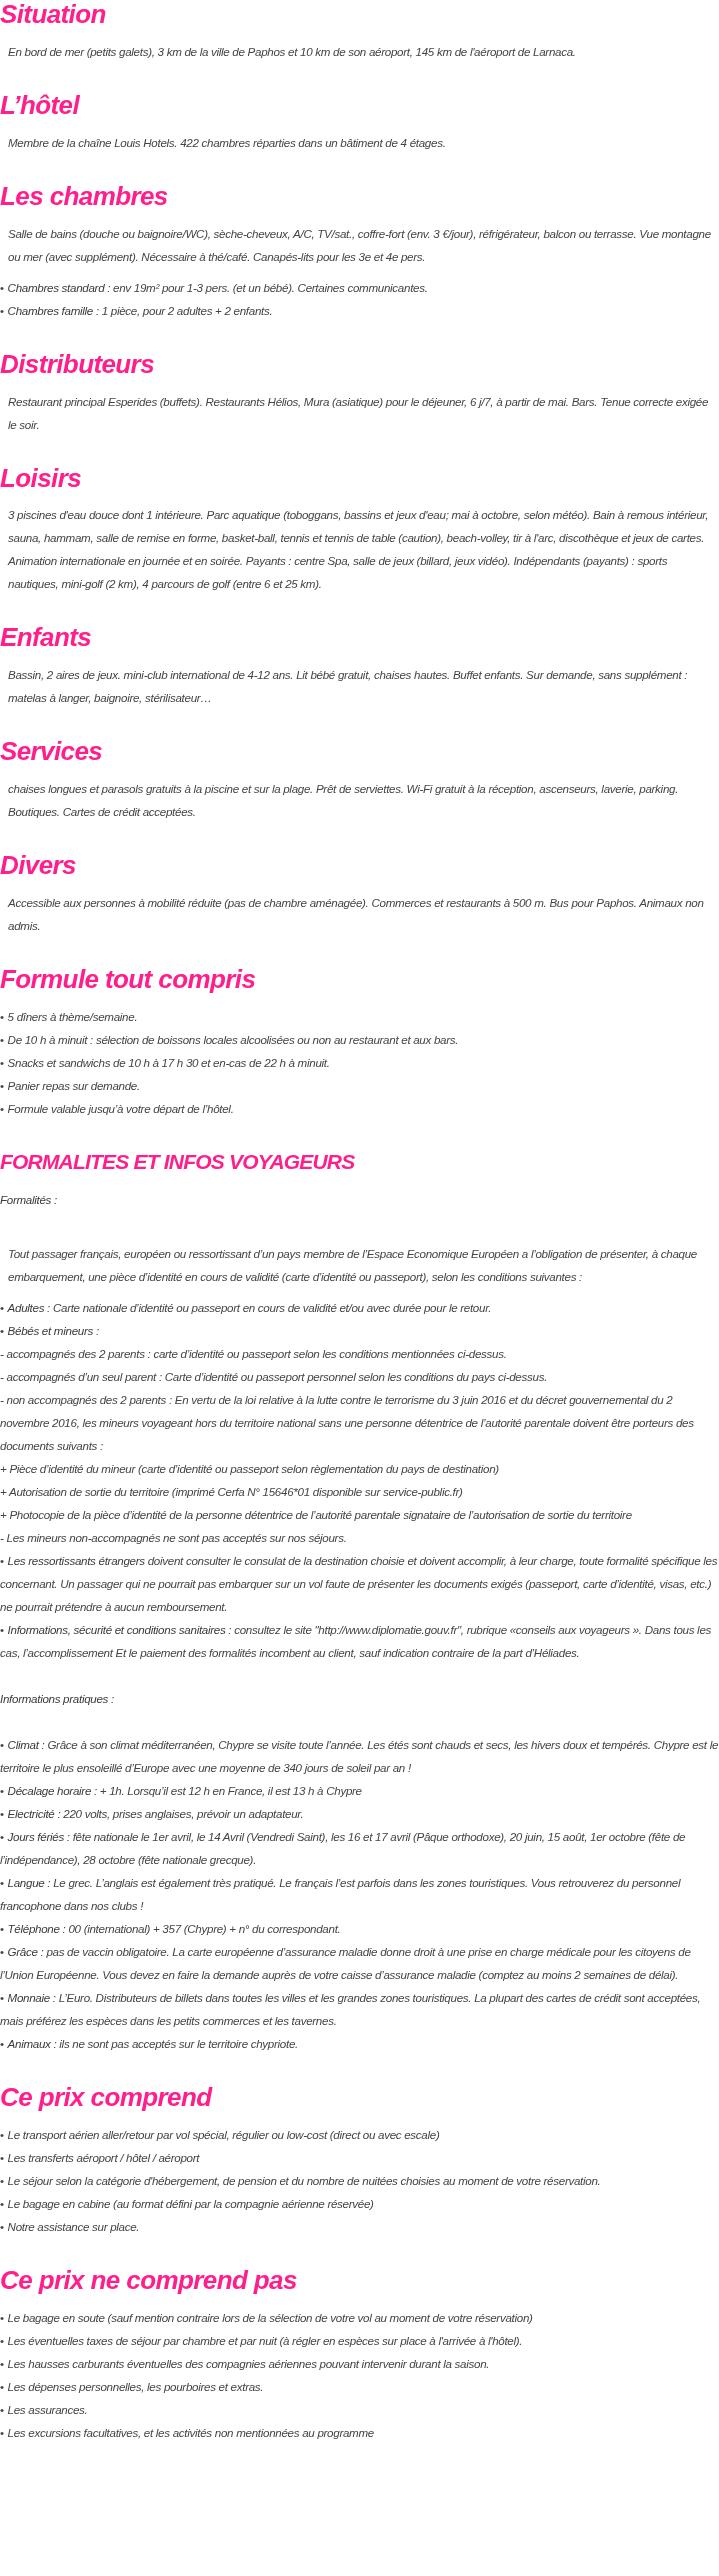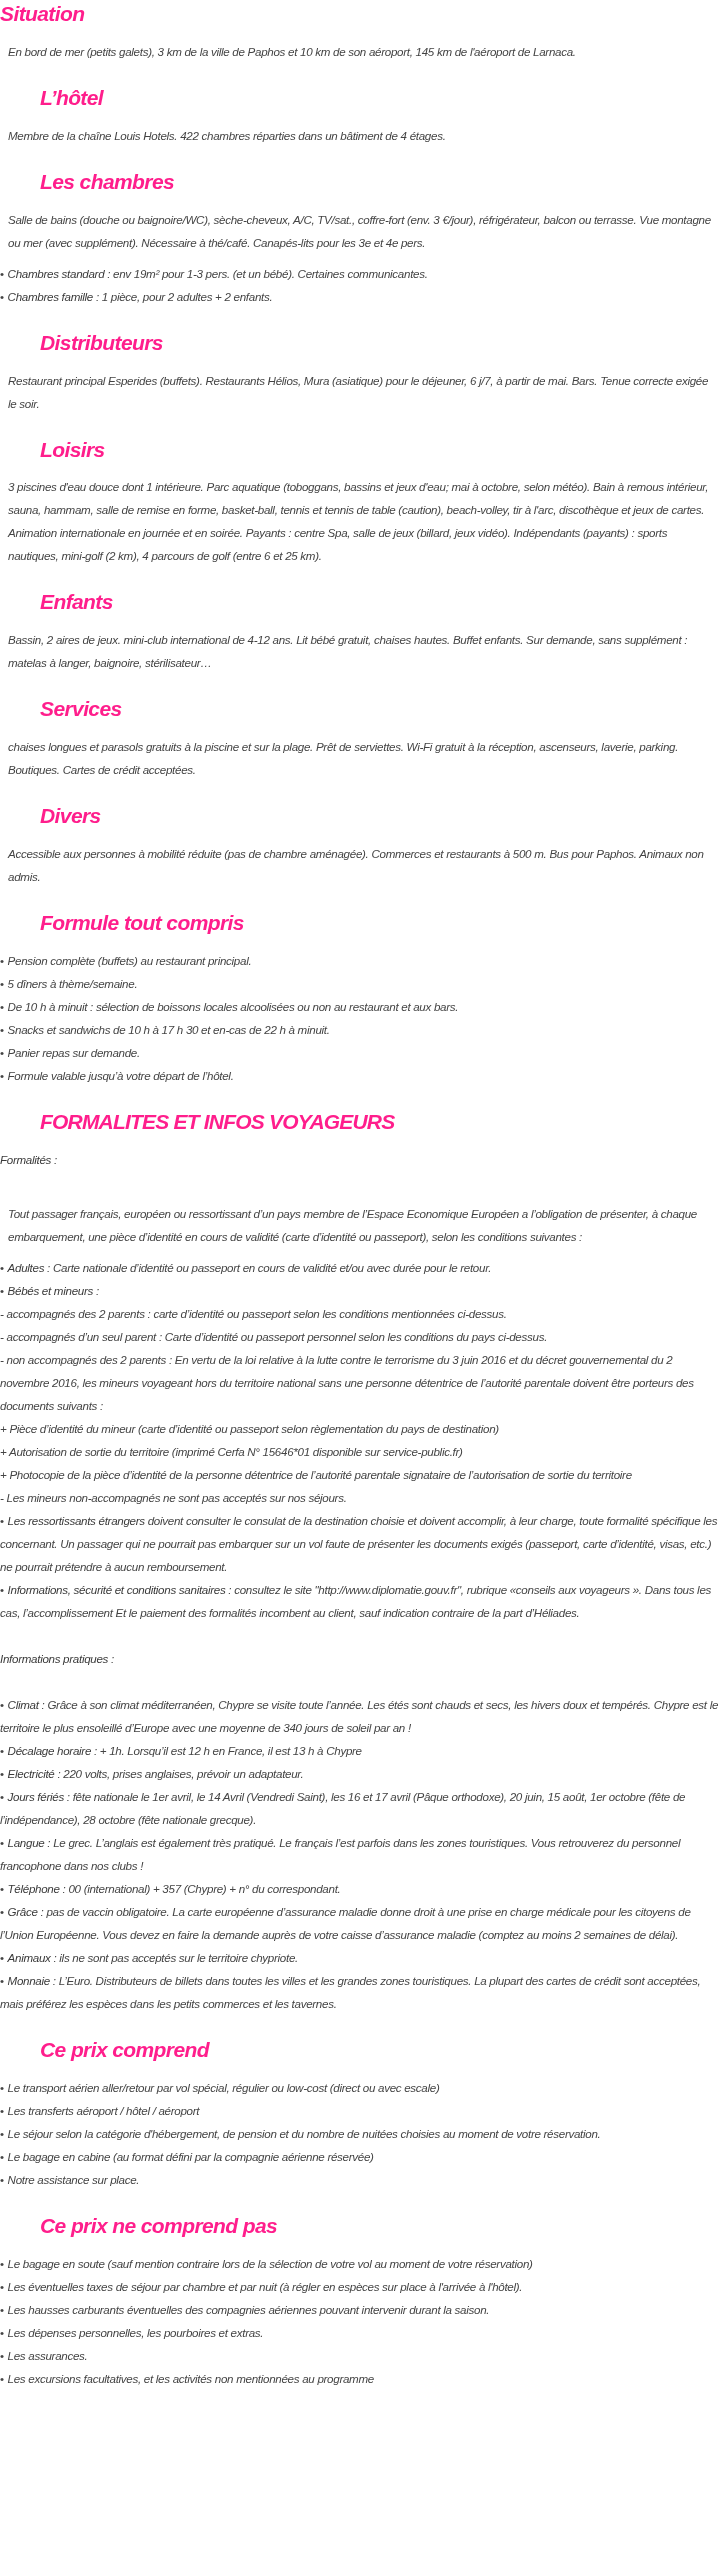--- a/index.html
+++ b/index.html
@@ -19,33 +19,32 @@
     .page {
       padding: 0 0 9.5px 0;
     }
     .section {
       margin: 0;
     }
     .heading {
       color: #ff1e8c;
       font-weight: bold;
       font-style: italic;
-      font-size: 21px;
+      font-size: 26px;
       line-height: 28.5px;
       letter-spacing: -0.6px;
       margin: 0 0 11.4px 0;
       padding-top: 0;
     }
     .heading.caps {
       font-size: 21px;
       letter-spacing: -0.8px;
     }
     .section + .section .heading {
-      margin-top: 21px;
-      padding-left: 40px;
+      margin-top: 28px;
     }
     p {
       margin: 8px;
     }
     .line {
       margin: 0;
     }
     .bullet::before {
       content: "\2022";
       margin-right: 3.8px;
@@ -101,21 +100,20 @@
     <p>chaises longues et parasols gratuits à la piscine et sur la plage. Prêt de serviettes. Wi-Fi gratuit à la  réception, ascenseurs, laverie, parking. Boutiques. Cartes de crédit acceptées.</p>
   </div>
 
   <div class="section">
     <h2 class="heading">Divers</h2>
     <p>Accessible aux personnes à mobilité réduite (pas de chambre aménagée). Commerces et restaurants à 500 m. Bus pour Paphos. Animaux non admis.</p>
   </div>
 
   <div class="section">
     <h2 class="heading">Formule tout compris</h2>
-    <p class="line bullet">Pension complète (buffets) au restaurant principal.</p>
     <p class="line bullet">5 dîners à thème/semaine.</p>
     <p class="line bullet">De 10 h à minuit : sélection de boissons locales alcoolisées ou non au restaurant et aux bars.</p>
     <p class="line bullet">Snacks et sandwichs de 10 h à 17 h 30 et en-cas de 22 h à minuit.</p>
     <p class="line bullet">Panier repas sur demande.</p>
     <p class="line bullet">Formule valable jusqu’à votre départ de l’hôtel.</p>
   </div>
 
   <div class="section">
     <h2 class="heading caps">FORMALITES ET INFOS VOYAGEURS</h2>
     <p class="line"><b>Formalités</b><span> :</span></p>
@@ -135,22 +133,22 @@
     <div class="spacer"></div>
     <p class="line"><b>Informations pratiques</b><span> :</span></p>
     <div class="spacer"></div>
     <p class="line bullet"><b>Climat</b><span> : </span><span>Grâce à son climat méditerranéen, Chypre se visite toute l’année. Les étés sont chauds et secs, les hivers doux et tempérés. Chypre est le territoire le plus ensoleillé d’Europe avec une moyenne de 340 jours de soleil par an !</span></p>
     <p class="line bullet"><b>Décalage horaire</b><span> : </span><span>+ 1h. Lorsqu’il est 12 h en France, il est 13 h à Chypre</span></p>
     <p class="line bullet"><b>Electricité</b><span> : </span><span>220 volts, prises anglaises, prévoir un adaptateur.</span></p>
     <p class="line bullet"><b>Jours fériés</b><span> : </span><span>fête nationale le 1er avril, le 14 Avril (Vendredi Saint), les 16 et 17 avril (Pâque orthodoxe), 20 juin, 15 août, 1er octobre (fête de l’indépendance), 28 octobre (fête nationale grecque).</span></p>
     <p class="line bullet"><b>Langue</b><span> : </span><span>Le grec. L’anglais est également très pratiqué. Le français l’est parfois dans les zones touristiques. Vous retrouverez du personnel francophone dans nos clubs !</span></p>
     <p class="line bullet"><b>Téléphone</b><span> : </span><span>00 (international) + 357 (Chypre) + n° du correspondant.</span></p>
     <p class="line bullet"><b>Grâce</b><span> : </span><span>pas de vaccin obligatoire. La carte européenne d’assurance maladie donne droit à une prise en charge médicale pour les citoyens de l’Union Européenne. Vous devez en faire la demande auprès de votre caisse d’assurance maladie (comptez au moins 2 semaines de délai).</span></p>
+    <p class="line bullet"><b>Monnaie</b><span> : </span><span>L’Euro. Distributeurs de billets dans toutes les villes et les grandes zones touristiques. La plupart des cartes de crédit sont acceptées, mais préférez les espèces dans les petits commerces et les tavernes.</span></p>
     <p class="line bullet"><b>Animaux</b><span> : </span><span>ils ne sont pas acceptés sur le territoire chypriote.</span></p>
-    <p class="line bullet"><b>Monnaie</b><span> : </span><span>L’Euro. Distributeurs de billets dans toutes les villes et les grandes zones touristiques. La plupart des cartes de crédit sont acceptées, mais préférez les espèces dans les petits commerces et les tavernes.</span></p>
   </div>
 
   <div class="section">
     <h2 class="heading">Ce prix comprend</h2>
     <p class="line bullet">Le transport aérien aller/retour par vol spécial, régulier ou low-cost (direct ou avec escale)</p>
     <p class="line bullet">Les transferts aéroport / hôtel / aéroport</p>
     <p class="line bullet">Le séjour selon la catégorie d'hébergement, de pension et du nombre de nuitées choisies au moment de votre réservation.</p>
     <p class="line bullet">Le bagage en cabine (au format défini par la compagnie aérienne réservée)</p>
     <p class="line bullet">Notre assistance sur place.</p>
   </div>

